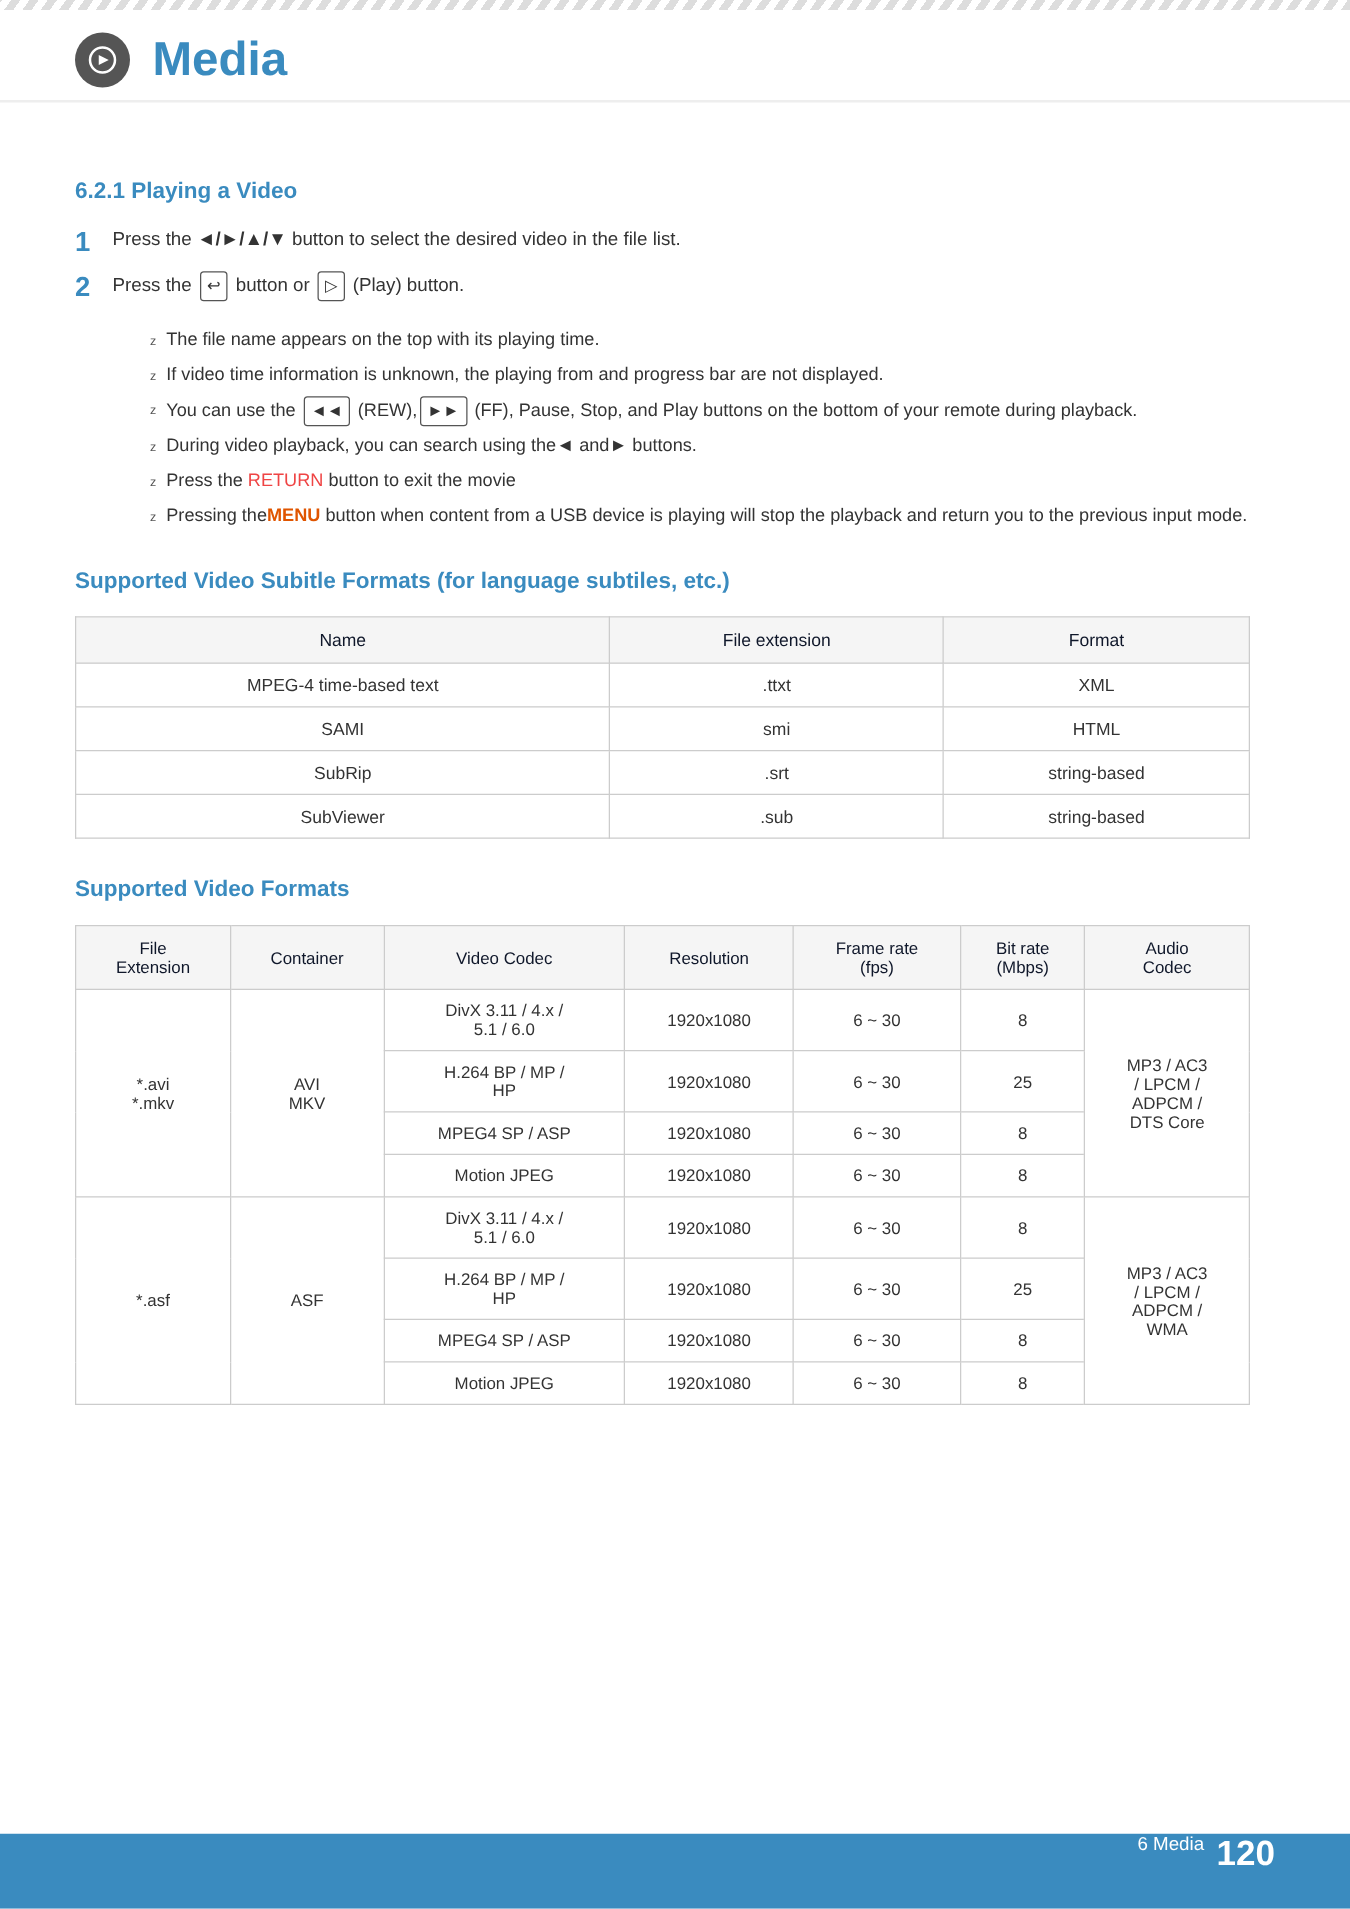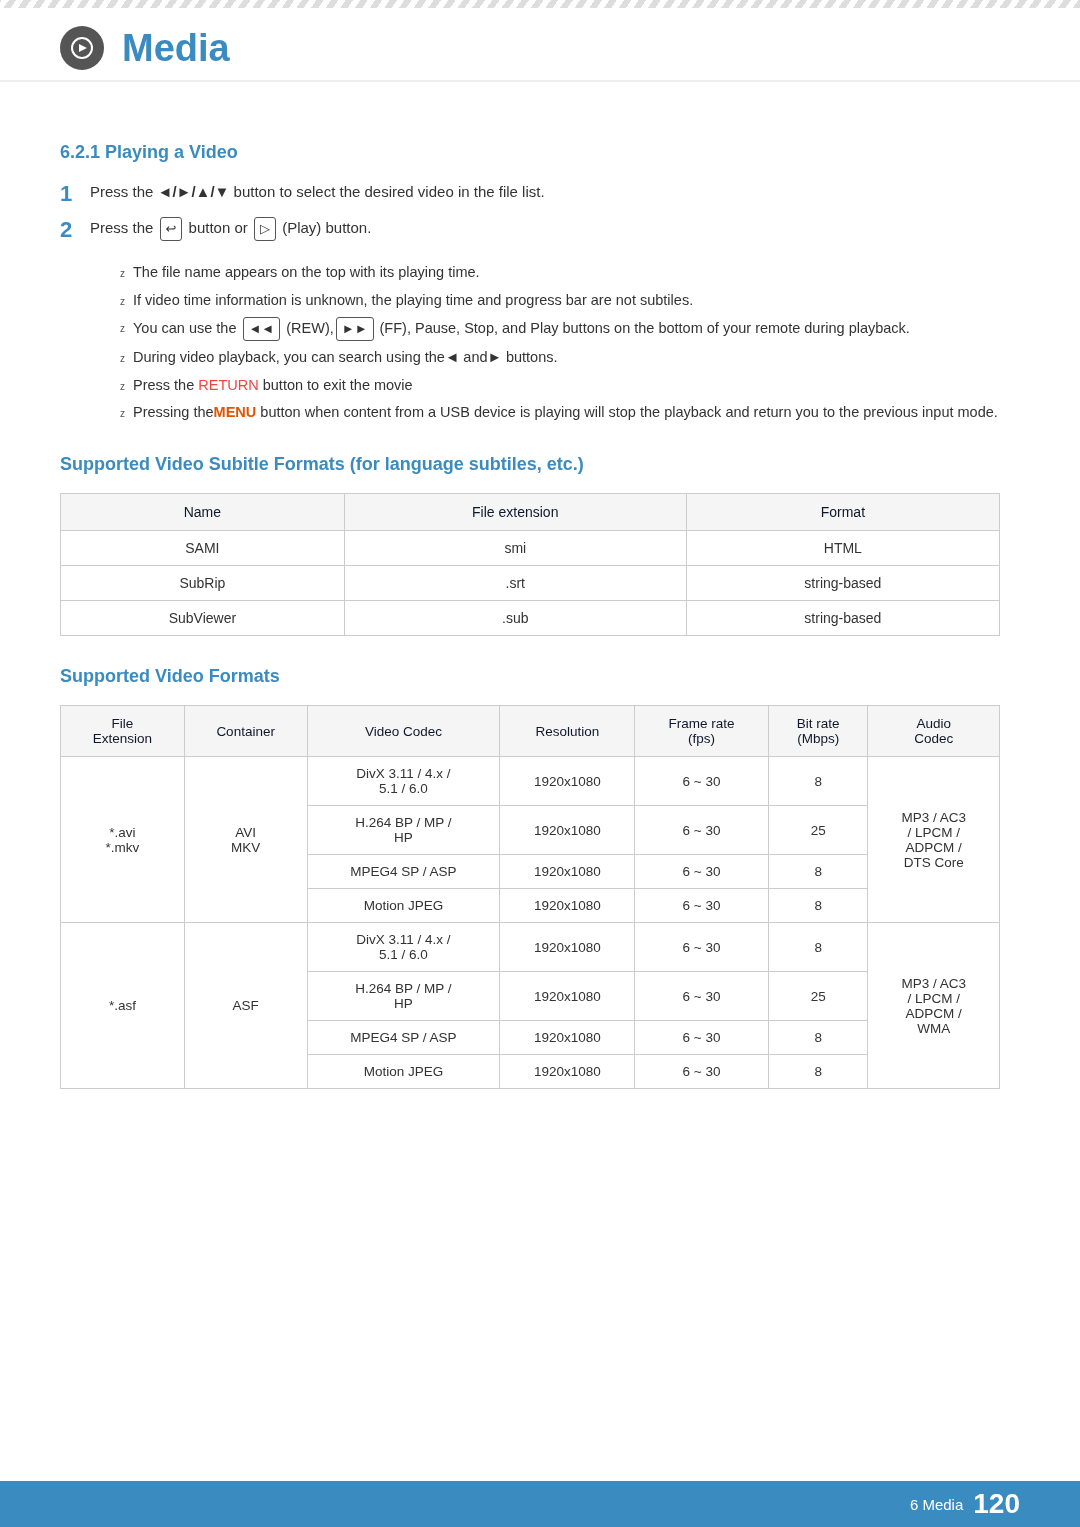--- a/index.html
+++ b/index.html
@@ -170,24 +170,24 @@
     .video-table td {
       font-size: 13.5px;
     }
 
     
     .footer {
       position: absolute;
       bottom: 0;
       left: 0;
       right: 0;
-      height: 46px;
+      height: 60px;
       background: #3a8bbf;
       display: flex;
-      align-items: center;
+      align-items: flex-start;
       justify-content: flex-end;
       padding: 0 60px;
     }
 
     .footer-text {
       color: #fff;
       font-size: 15px;
       margin-right: 10px;
     }
 
@@ -231,21 +231,21 @@
         Press the <span class="btn-symbol">↩</span> button or <span class="btn-symbol">▷</span> (Play) button.
       </span>
     </div>
   </div>
 
   <div class="sub-bullets">
     <div class="sub-bullet">
       <span>The file name appears on the top with its playing time.</span>
     </div>
     <div class="sub-bullet">
-      <span>If video time information is unknown, the playing time and progress bar are not subtiles.</span>
+      <span>If video time information is unknown, the playing from and progress bar are not displayed.</span>
     </div>
     <div class="sub-bullet">
       <span>You can use the <span class="btn-symbol">◄◄</span> (REW),<span class="btn-symbol">►►</span> (FF), Pause, Stop, and Play buttons on the bottom of your remote during playback.</span>
     </div>
     <div class="sub-bullet">
       <span>During video playback, you can search using the◄  and►   buttons.</span>
     </div>
     <div class="sub-bullet">
       <span>Press the <span class="highlight-return">RETURN</span> button to exit the movie</span>
     </div>
@@ -258,20 +258,25 @@
 
   <table>
     <thead>
       <tr>
         <th>Name</th>
         <th>File extension</th>
         <th>Format</th>
       </tr>
     </thead>
     <tbody>
+      <tr>
+        <td>MPEG-4 time-based text</td>
+        <td>.ttxt</td>
+        <td>XML</td>
+      </tr>
       <tr>
         <td>SAMI</td>
         <td>smi</td>
         <td>HTML</td>
       </tr>
       <tr>
         <td>SubRip</td>
         <td>.srt</td>
         <td>string-based</td>
       </tr>

